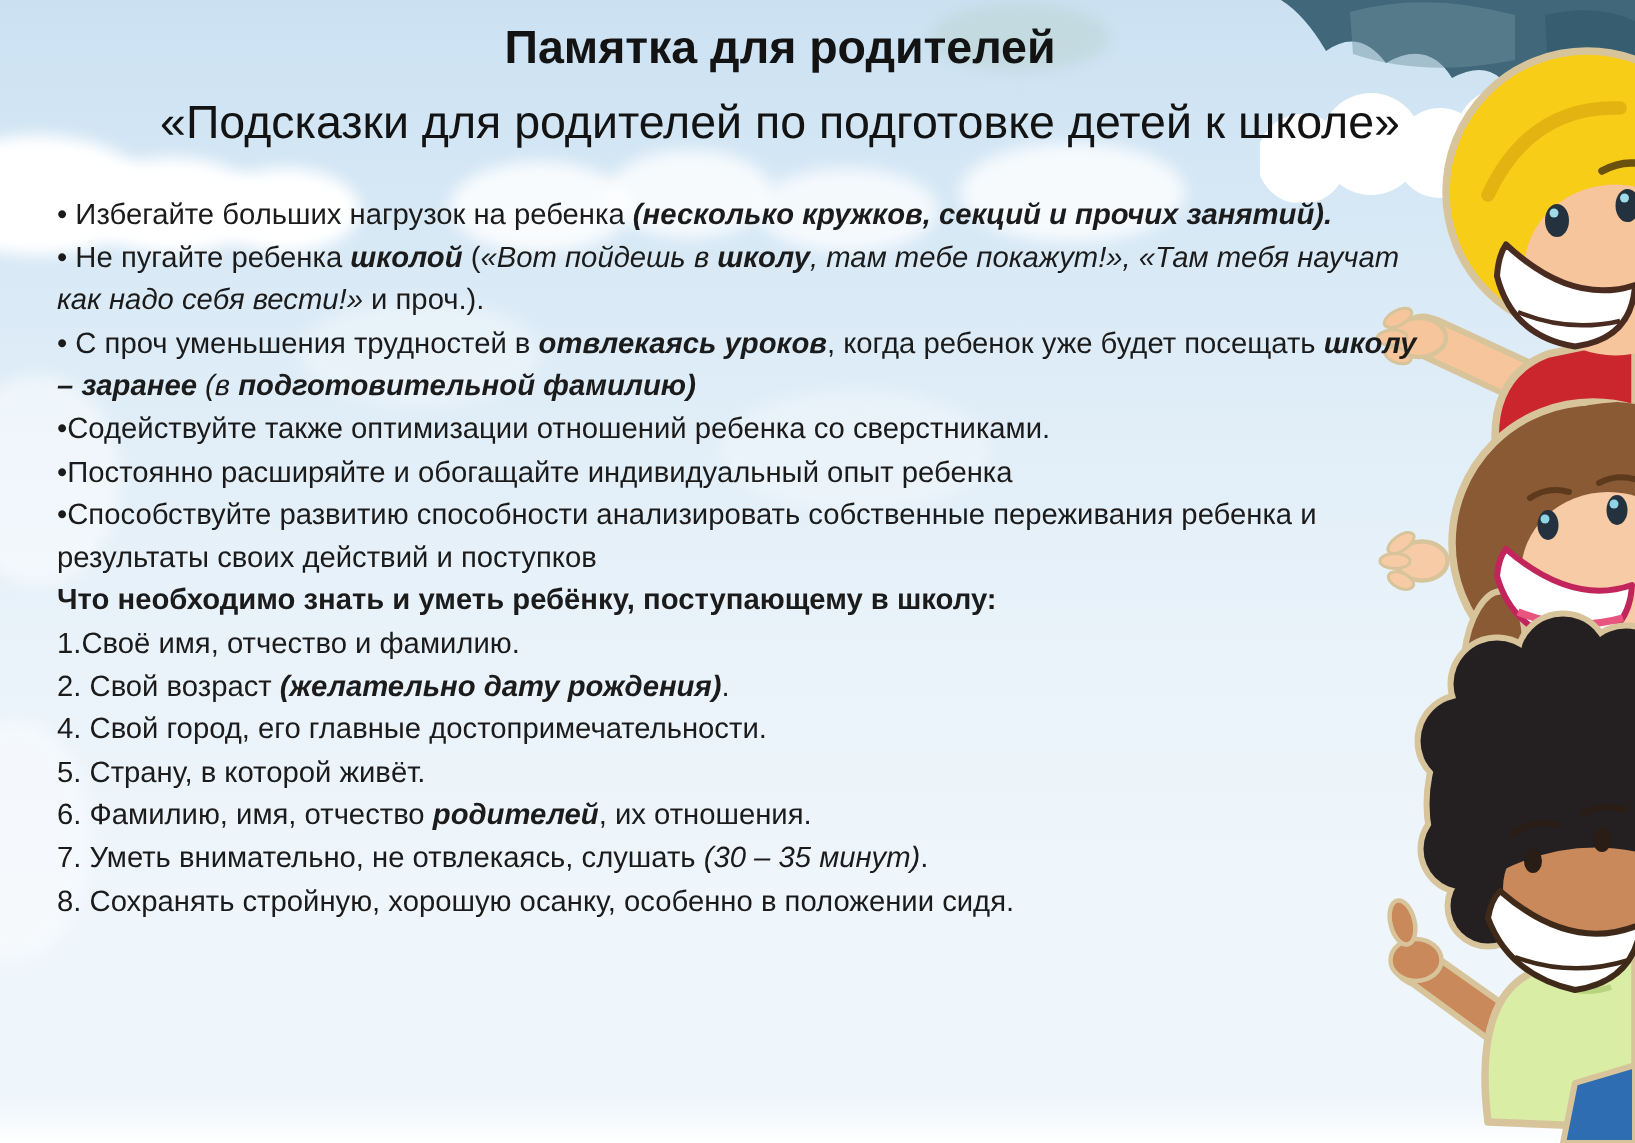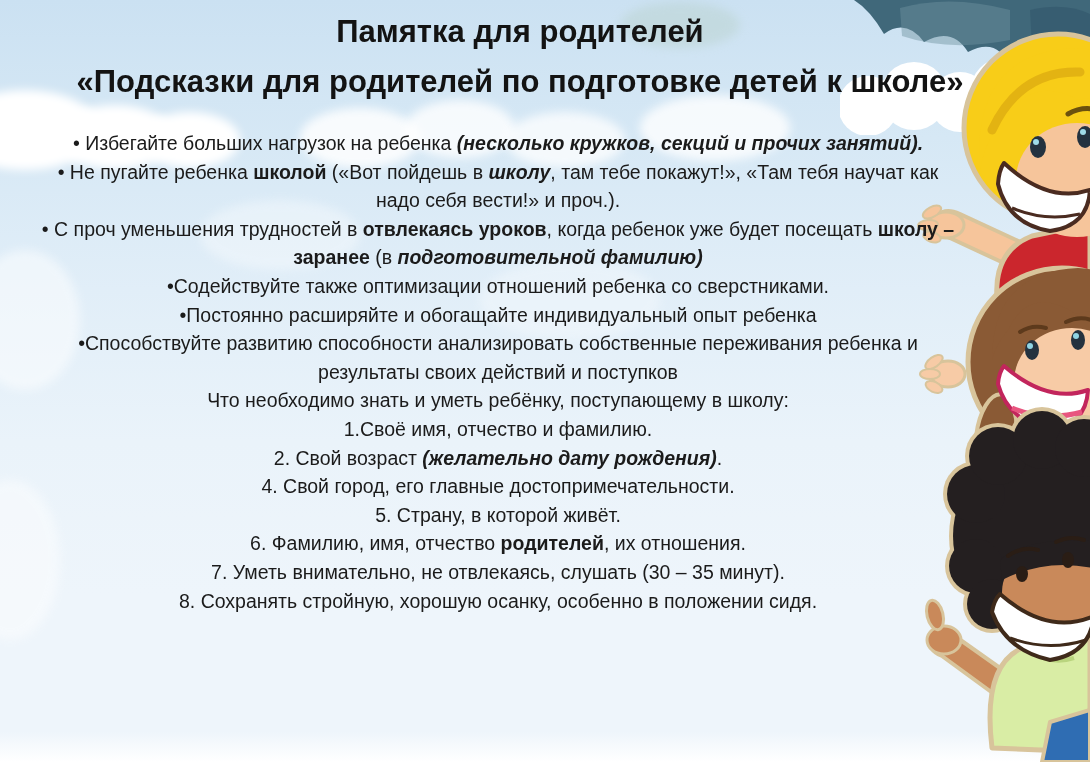--- a/index.html
+++ b/index.html
@@ -10,31 +10,31 @@
     font-family:"Liberation Sans","DejaVu Sans",sans-serif;
     background:linear-gradient(180deg,
       #cbe1f2 0%, #d6e8f5 18%, #e1eef8 38%,
       #eaf3fa 58%, #eef5fb 78%, #eef5fb 96%, #ffffff 100%);
   }
   
   .cloud{position:absolute;background:#ffffff;border-radius:50%;filter:blur(5px);}
   
   .hdr{position:absolute;top:10px;left:0;width:1040px;text-align:center;z-index:5;}
   .hdr h1{margin:4px 0 14px 0;font-size:31px;line-height:36px;font-weight:700;color:#131313;letter-spacing:0px;}
-  .hdr h2{margin:0;font-size:31px;line-height:36px;font-weight:700;color:#131313;}
+  .hdr h2{margin:0;font-size:31px;line-height:36px;font-weight:400;color:#131313;}
   
   .body-text{
     position:absolute;left:38px;top:129px;width:920px;z-index:4;
     font-size:19.5px;line-height:28.6px;color:#1b1b1b;
   }
-  .line{margin:0;text-align:center;}
-  .seg-b{font-weight:700;}
-  .seg-i{}
+  .line{margin:0;}
+  .seg-b{font-weight:700;font-style:italic;}
+  .seg-i{font-style:italic;}
   .seg-bi{font-weight:700;font-style:italic;}
-  .checklist-title{font-weight:400;}
+  .checklist-title{font-weight:700;}
   svg{display:block;}
   .kids{position:absolute;top:0;right:0;z-index:3;}
   .storm{position:absolute;top:0;right:0;z-index:2;}
 </style>
 </head>
 <body>
 
 <div class="page">
 
   <div class="cloud" style="left:-50px;top:90px;width:150px;height:80px;"></div>

